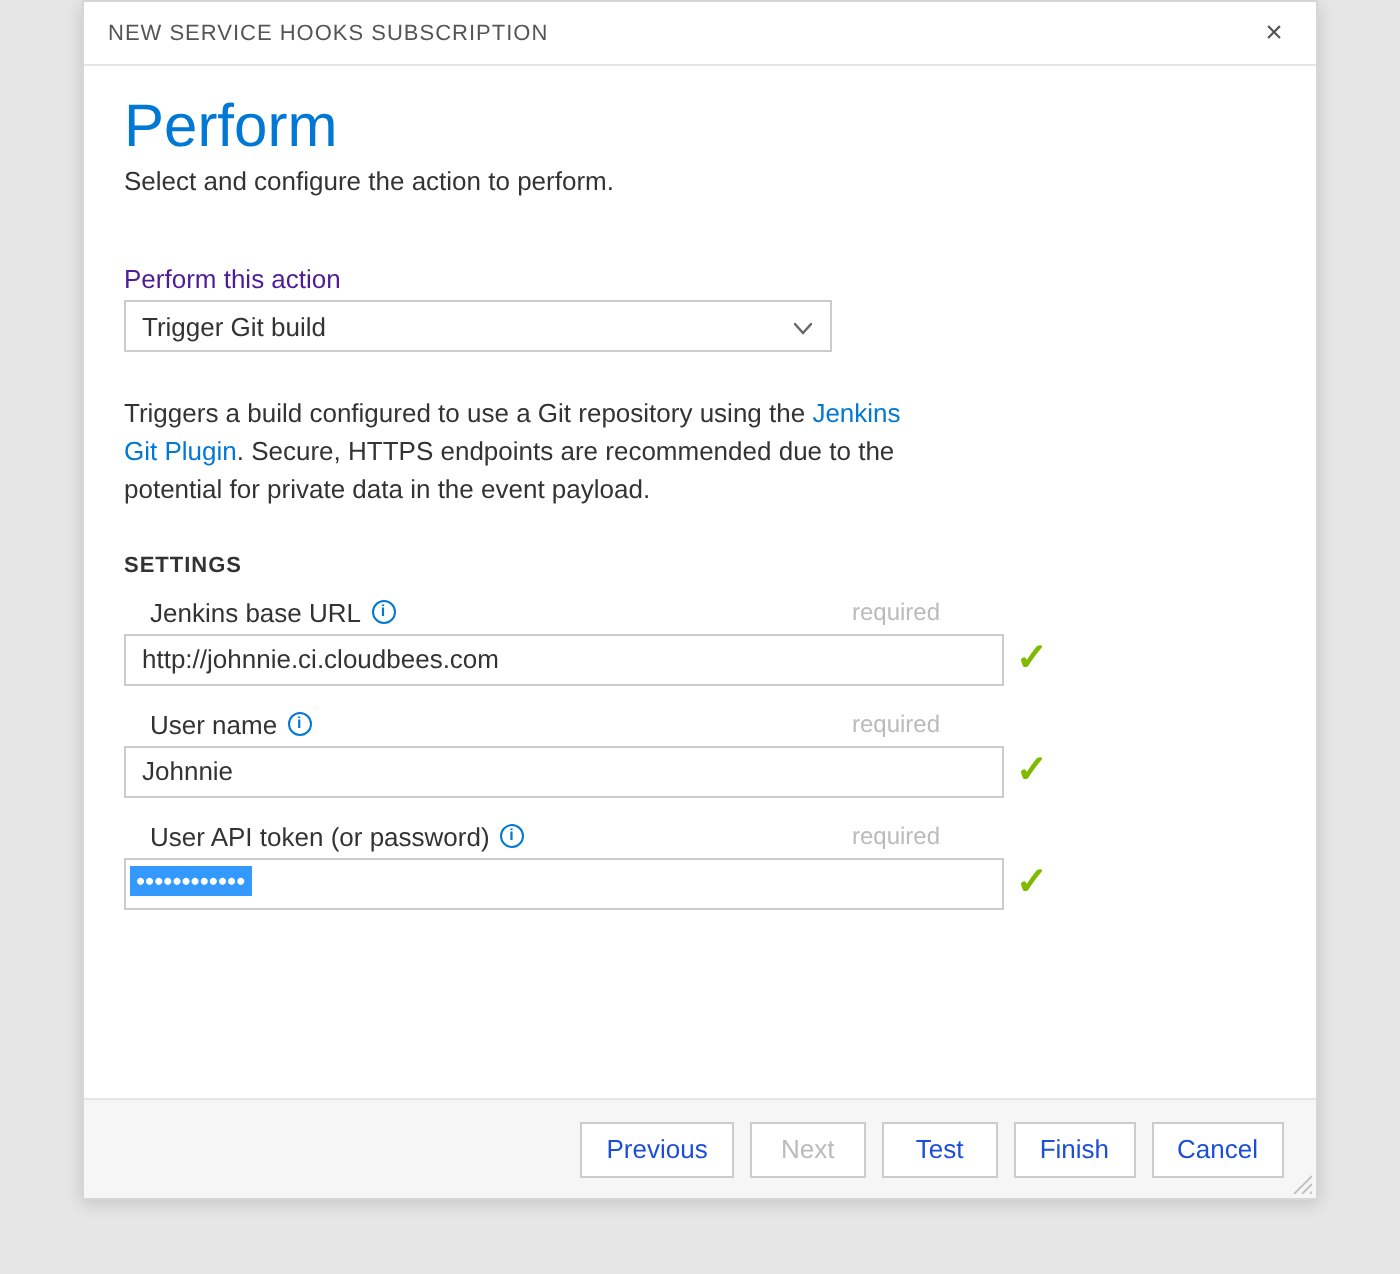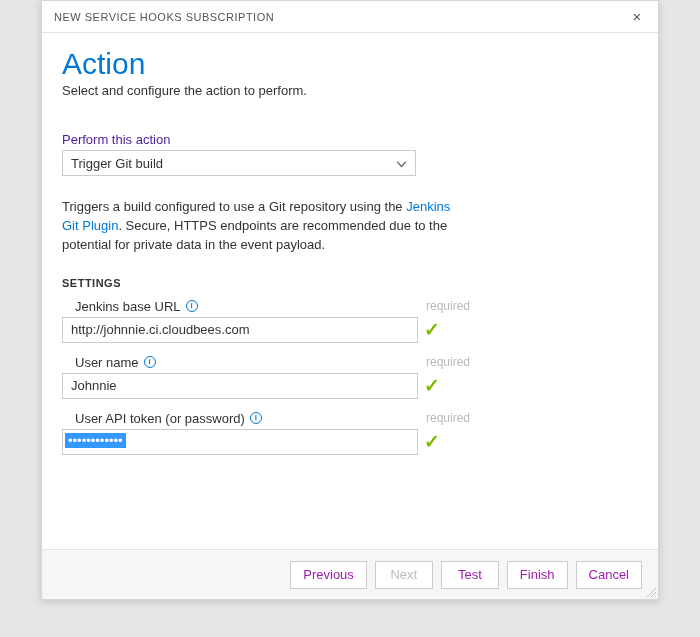--- a/index.html
+++ b/index.html
@@ -125,21 +125,21 @@
     font-weight:bold;
     line-height:1;
   }
   .required-text { color:#bbb; font-size:12px; }
   .input-row {
     display:flex;
     align-items:center;
     gap:6px;
   }
   .text-input {
-    width:356px;
+    width:440px;
     height:26px;
     border:1px solid #ccc;
     padding:2px 8px;
     font-size:13px;
     font-family:inherit;
     color:#333;
     background:#fff;
   }
   .check-icon {
     color:#7fba00;
@@ -158,21 +158,21 @@
     padding:0 16px;
     position:relative;
   }
   .btn {
     min-width:58px;
     height:28px;
     border:1px solid #ccc;
     background:#fff;
     font-size:13px;
     font-family:inherit;
-    color:#a21caf;
+    color:#1d4ed8;
     padding:0 12px;
     cursor:pointer;
   }
   .btn.disabled { color:#bbb; cursor:default; }
   .resize-grip {
     position:absolute;
     right:2px; bottom:2px;
     width:12px; height:12px;
     opacity:0.55;
   }
@@ -182,21 +182,21 @@
 <body>
 
 <div class="dialog">
 
   <div class="titlebar">
     <span class="titlebar-title">NEW SERVICE HOOKS SUBSCRIPTION</span>
     <span class="close-btn">×</span>
   </div>
 
   <div class="body">
-    <div class="h1">Action</div>
+    <div class="h1">Perform</div>
     <div class="subtitle">Select and configure the action to perform.</div>
 
     <div class="label">Perform this action</div>
     <div class="select-wrap">
       <input class="select" readonly="" value="Trigger Git build" style="">
       <span class="select-caret">
         <svg width="9" height="6" viewBox="0 0 9 6">
             <path d="M0 0 L4.5 5 L9 0" fill="none" stroke="#666" stroke-width="1.2"></path>
           </svg>
       </span>

